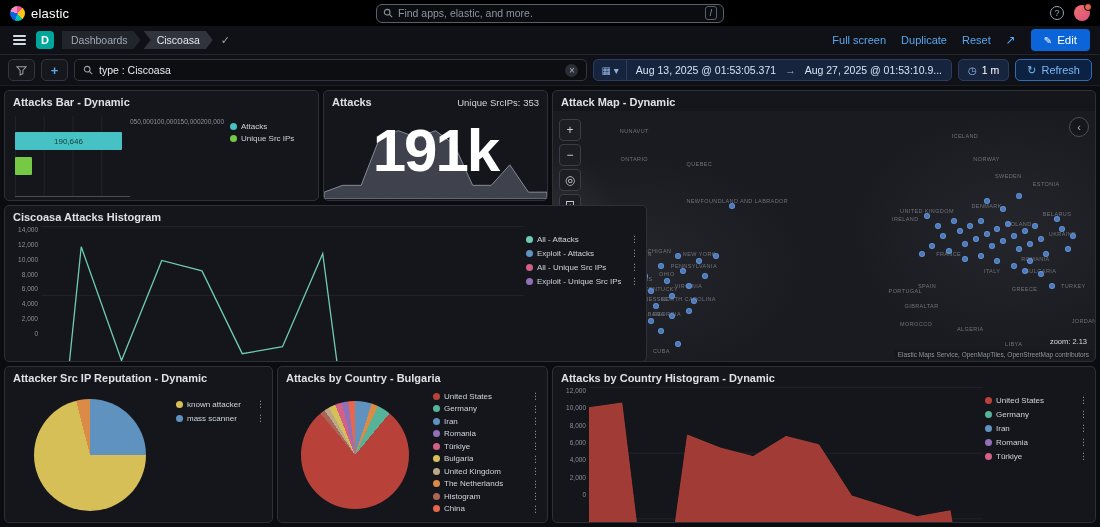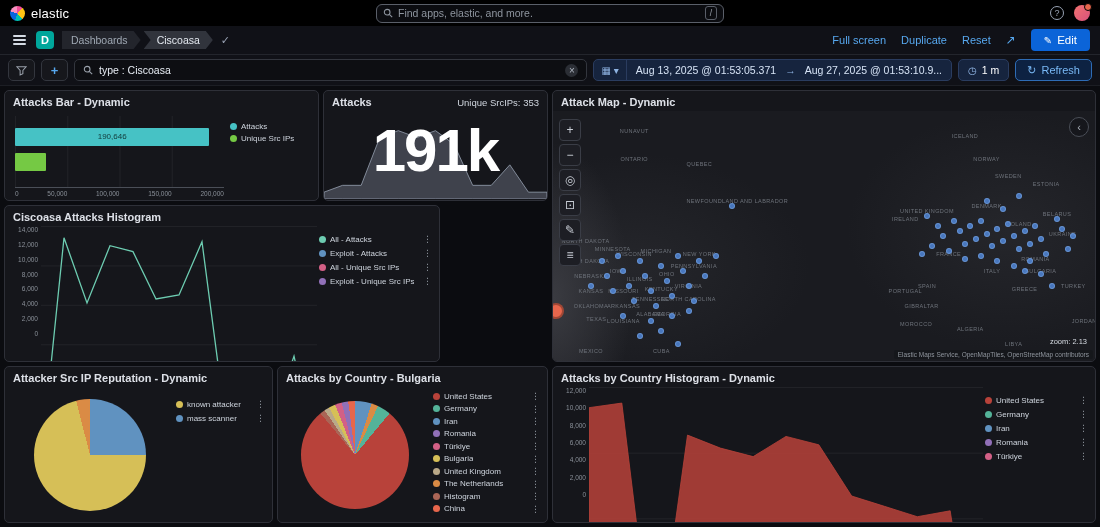--- a/index.html
+++ b/index.html
@@ -61,40 +61,40 @@
   .refresh-btn{height:22px;display:flex;gap:5px;align-items:center;background:#0d2242;border:1px solid #2e6cb5;color:#79b8f5;
     border-radius:5px;padding:0 11px;font-size:11px}
 
   
   #dashboard{position:absolute;top:86px;left:0;right:0;bottom:0;background:#0b0c10}
   .panel{position:absolute;background:#15161b;border:1px solid #2e3038;border-radius:5px;overflow:hidden}
   .panel-title{font-size:11px;font-weight:700;color:#dde0e7;padding:5px 8px 2px;white-space:nowrap;overflow:hidden}
   #p-attacks-bar{left:4px;top:4px;width:315px;height:111px}
   #p-attacks-metric{left:323px;top:4px;width:225px;height:111px}
   #p-attack-map{left:552px;top:4px;width:544px;height:272px}
-  #p-histogram{left:4px;top:119px;width:436px;height:157px}
+  #p-histogram{left:4px;top:119px;width:643px;height:157px}
   #p-reputation{left:4px;top:280px;width:269px;height:157px}
   #p-country-pie{left:277px;top:280px;width:271px;height:157px}
   #p-country-hist{left:552px;top:280px;width:544px;height:157px}
 
   
   .legend{display:flex;flex-direction:column;gap:3px;font-size:8px;color:#ced4dd;flex:none}
   .legend-item{display:flex;align-items:center;gap:4px;cursor:pointer;min-height:9px}
   .legend-dot{width:7px;height:7px;border-radius:50%;flex:none}
   .legend-label{white-space:nowrap;overflow:hidden;text-overflow:ellipsis}
   .legend-kebab{margin-left:auto;color:#8a9099;font-size:9px;cursor:pointer;padding:0 1px}
   #p-attacks-bar .legend{width:90px;padding:12px 6px 0 2px}
   #p-histogram .legend{width:122px;padding:8px 6px 0 2px;gap:4px}
   #p-country-hist .legend{width:112px;padding:8px 6px 0 2px;gap:4px}
   #p-reputation .legend{width:98px;padding:12px 6px 0 2px;gap:4px}
   #p-country-pie .legend{width:116px;padding:4px 6px 0 2px;gap:2.5px}
 
   
   .bar-body{display:flex;height:calc(100% - 20px)}
-  .bar-plot-wrap{flex:1;display:flex;flex-direction:column;padding:6px 4px 2px 10px;min-width:0}
+  .bar-plot-wrap{flex:1;display:flex;flex-direction:row;padding:6px 4px 2px 10px;min-width:0}
   .bar-plot{flex:1;display:flex;flex-direction:column;justify-content:center;gap:7px;border-bottom:1px solid #4a4e57;padding-bottom:5px;
     background-image:linear-gradient(90deg,rgba(255,255,255,.05) 1px,transparent 1px);background-size:25% 100%}
   .hbar{height:18px;border-radius:1px;display:flex;align-items:center;justify-content:center;min-width:3px}
   .hbar-label{font-size:8px;color:#123a3a}
   .x-ticks{display:flex;justify-content:space-between;font-size:6.5px;color:#8a9099;padding-top:2px}
 
   
   .metric-head{display:flex;justify-content:space-between;align-items:baseline;padding:5px 8px 0}
   .metric-title{font-size:11px;font-weight:700;color:#dde0e7}
   .metric-sub{font-size:9.5px;color:#cfd5de}

